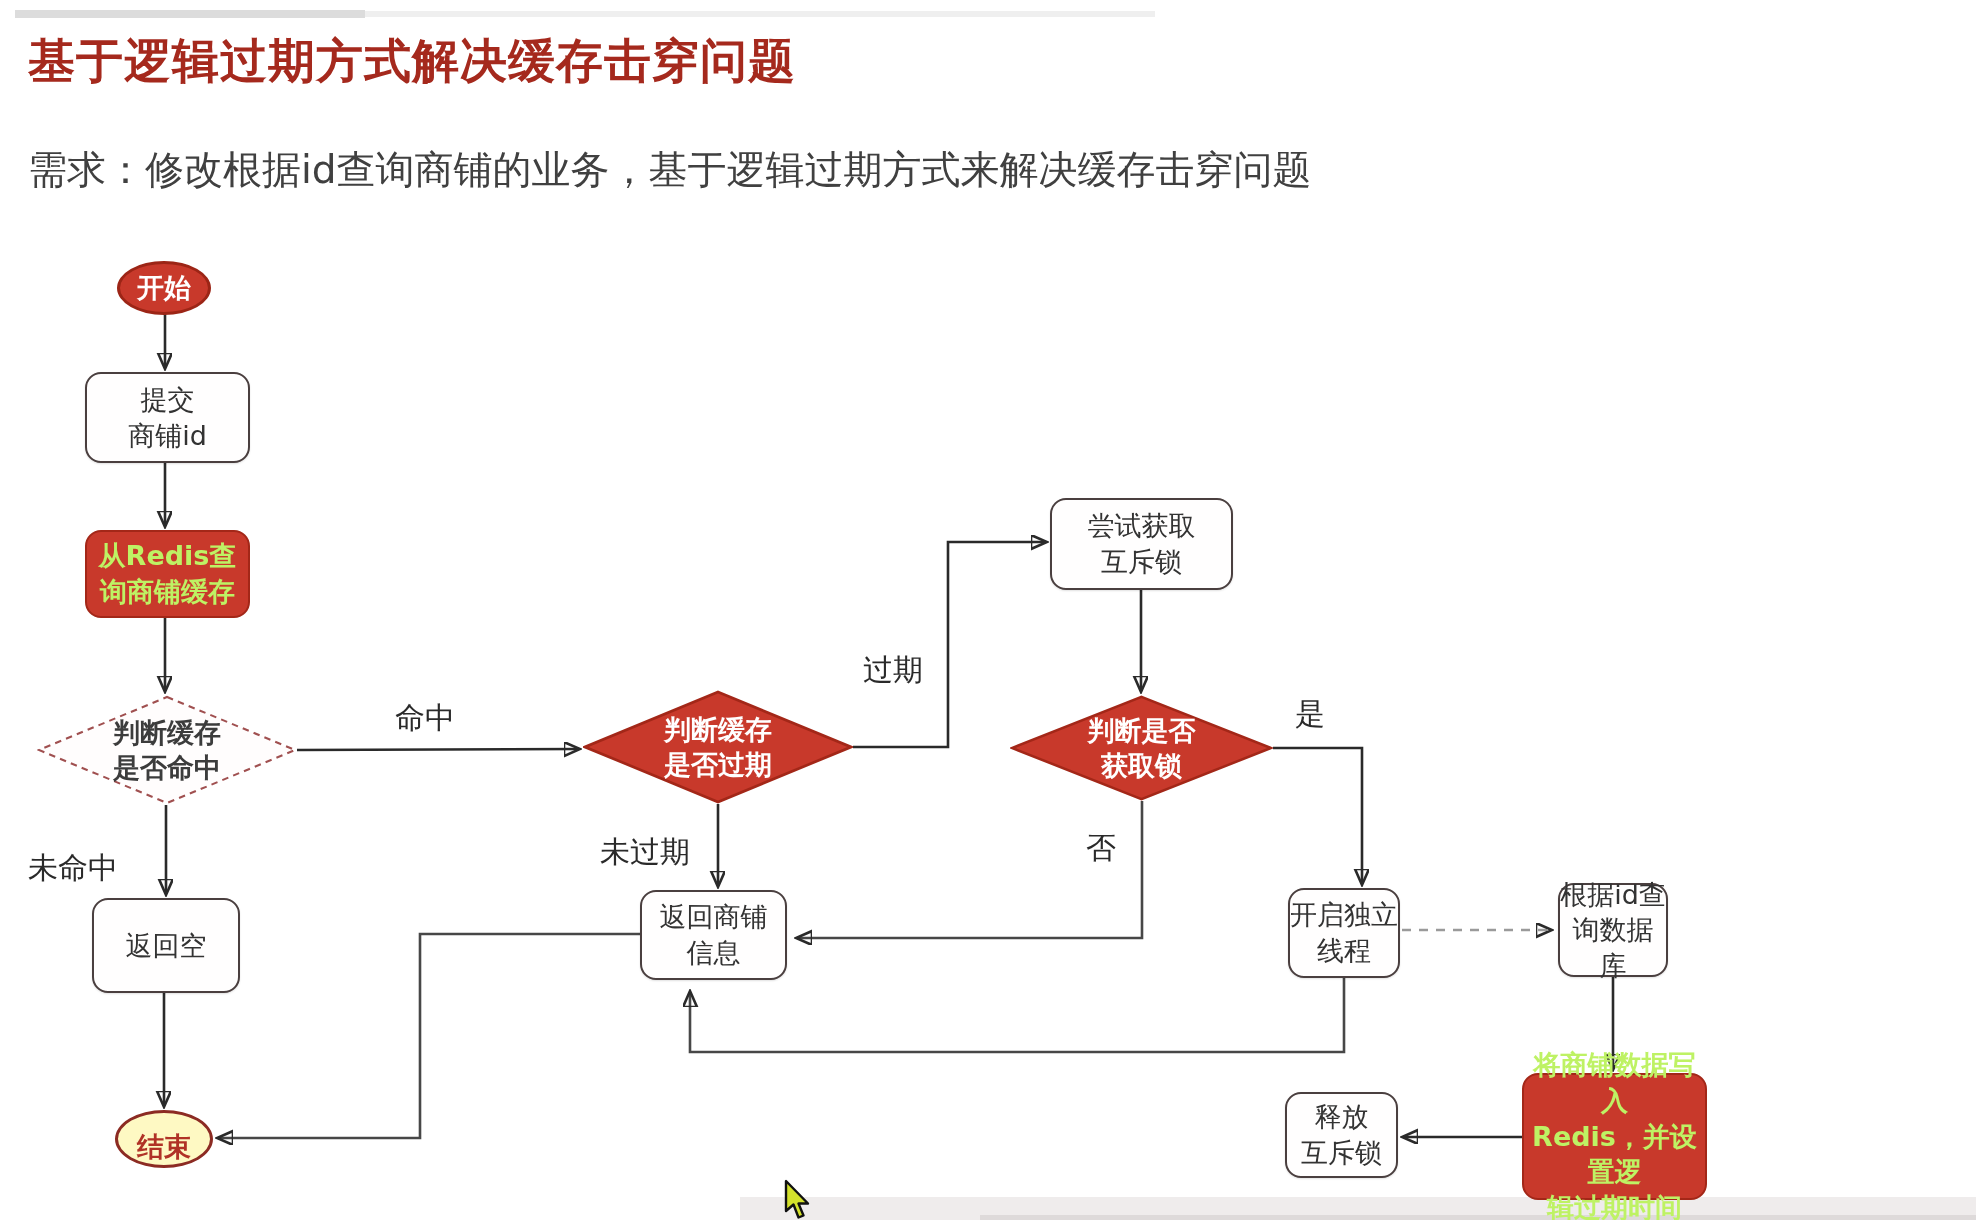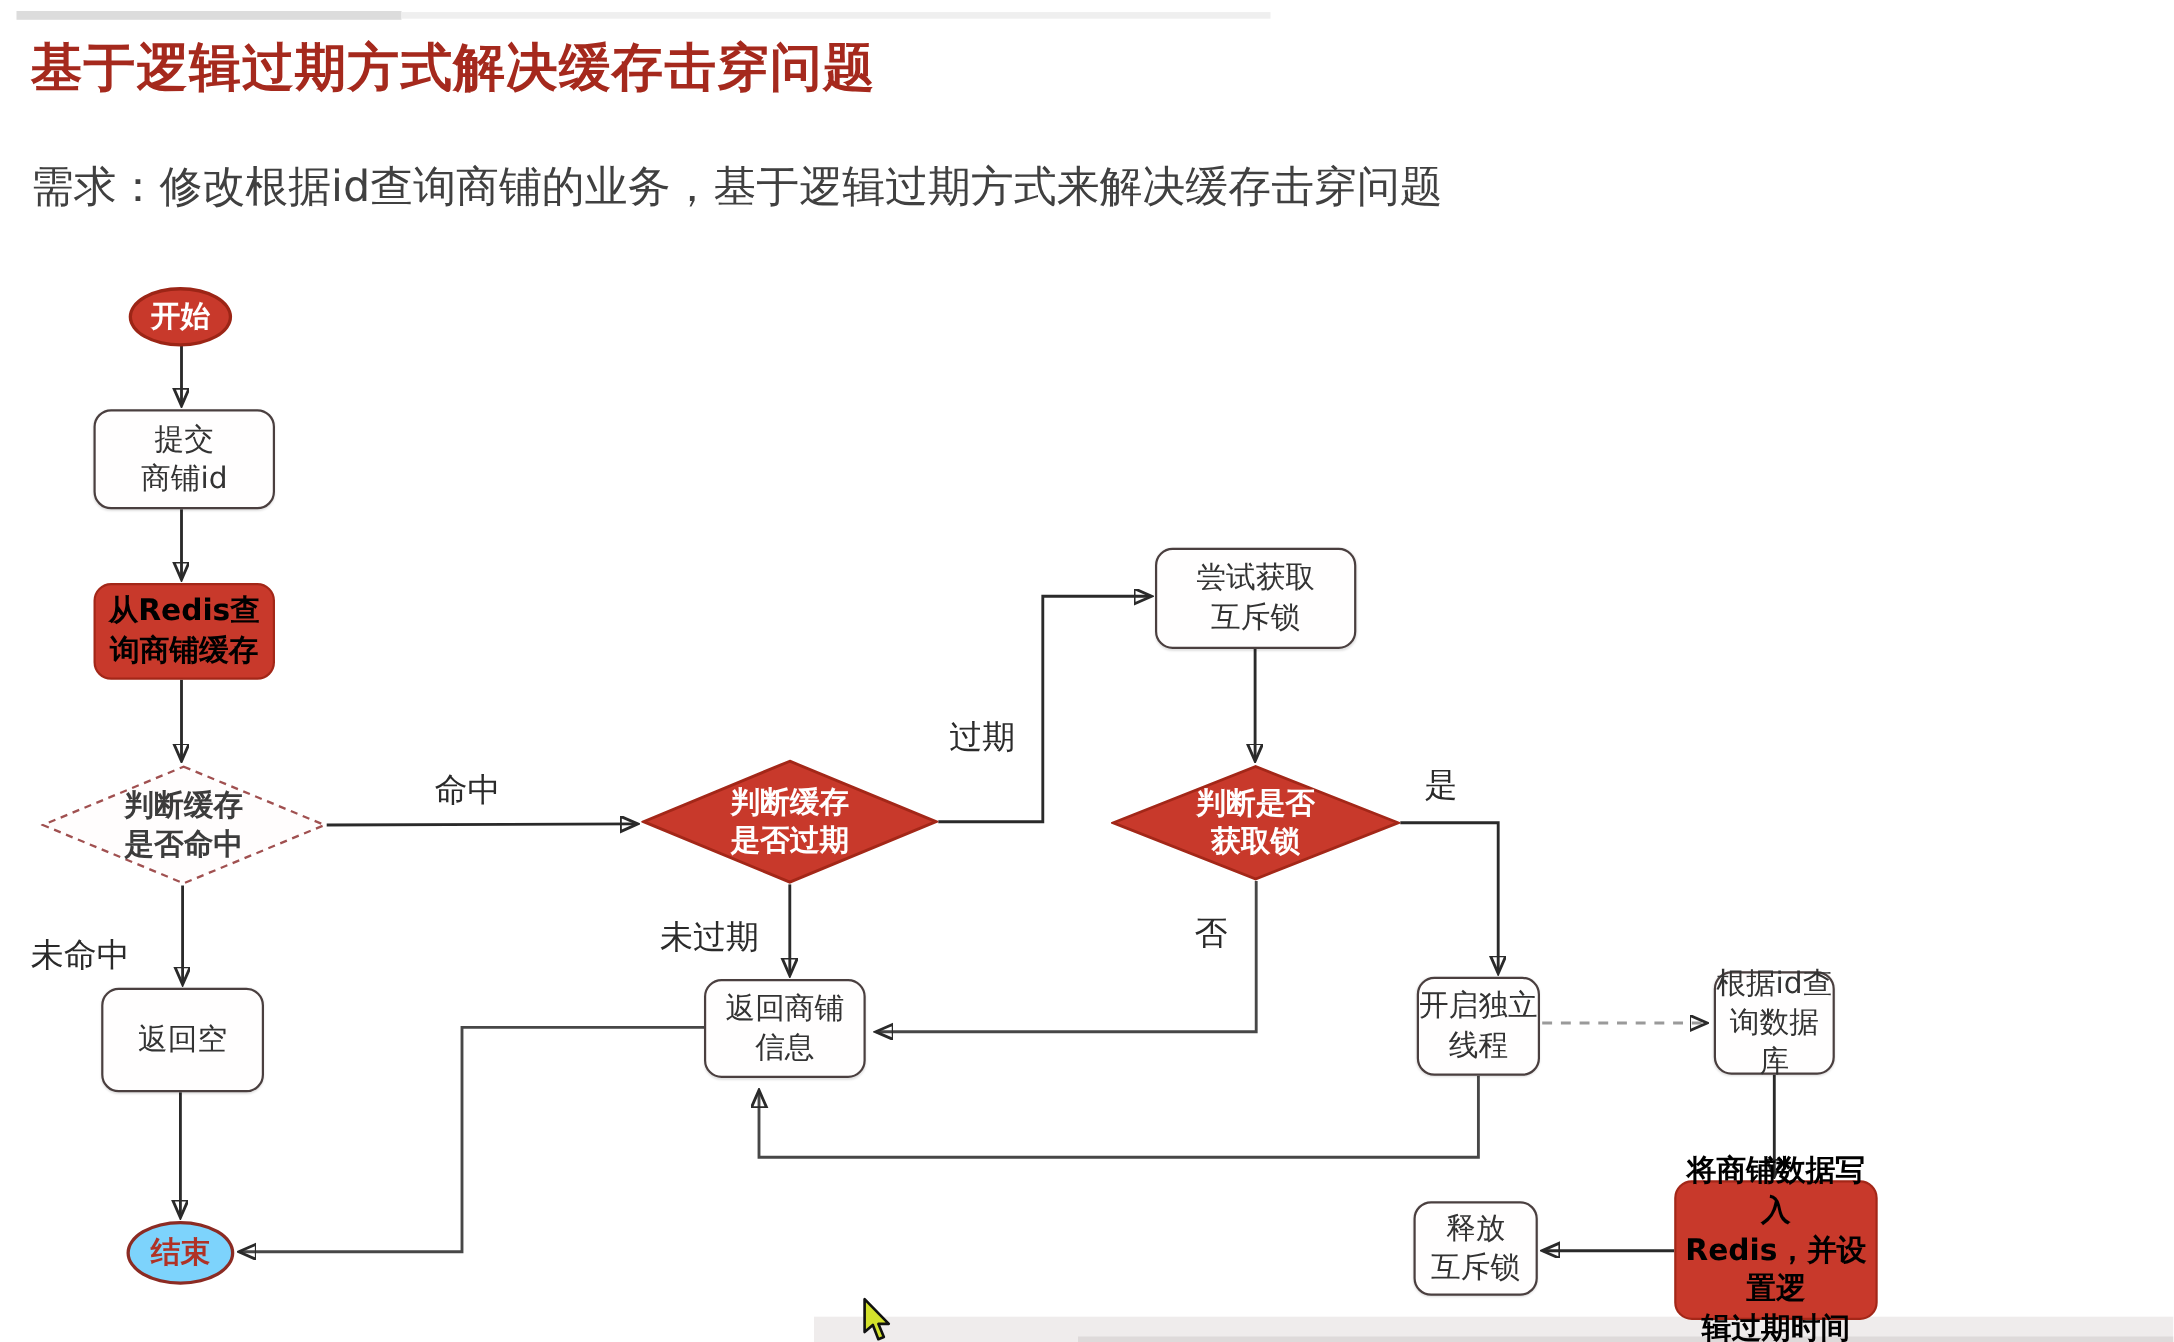--- a/index.html
+++ b/index.html
@@ -25,30 +25,30 @@
     box-sizing:border-box;text-align:center;
   }
   .nl{white-space:pre-line;line-height:1.32;}
   .rect-white{
     background:#fffefe;border:2.5px solid #4a3f3f;border-radius:16px;
     color:#333;font-size:27px;font-weight:500;
     box-shadow:0 1px 2px rgba(0,0,0,.12);
   }
   .rect-red{
     background:var(--accent-red,#c8392b);border:2.5px solid var(--accent-red-border,#a32718);
-    border-radius:16px;color:#000000;font-size:27px;font-weight:bold;
+    border-radius:16px;color:#bef264;font-size:27px;font-weight:bold;
   }
   .ellipse{border-radius:50%;}
   .ellipse.start{
     background:var(--accent-red,#c8392b);border:3px solid #9c2516;color:#fff;
     font-size:27px;font-weight:bold;
   }
   .ellipse.end{
-    background:#7dd3fc;border:3px solid #8c2b23;color:#b03226;
-    font-size:27px;font-weight:bold;
+    background:#fef9c3;border:3px solid #8c2b23;color:#b03226;
+    font-size:27px;font-weight:bold;align-items:flex-end;
   }
   .diamond{position:absolute;}
   .diamond svg.dshape{position:absolute;left:0;top:0;width:100%;height:100%;}
   .diamond .dlabel{
     position:absolute;left:0;top:0;width:100%;height:100%;
     display:flex;align-items:center;justify-content:center;text-align:center;
     font-size:27px;line-height:1.3;white-space:pre-line;
   }
   .dpoly-red{fill:var(--accent-red,#c8392b);stroke:var(--accent-red-border,#a32718);stroke-width:2;}
   .dpoly-white{fill:#fffdfd;stroke:#a05050;stroke-width:1.6;stroke-dasharray:5 4;}

